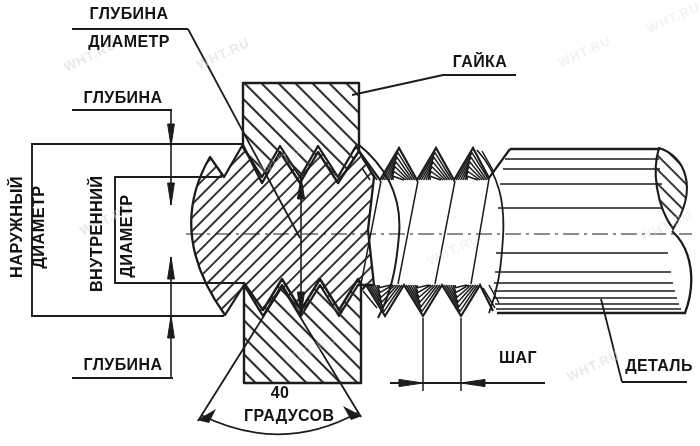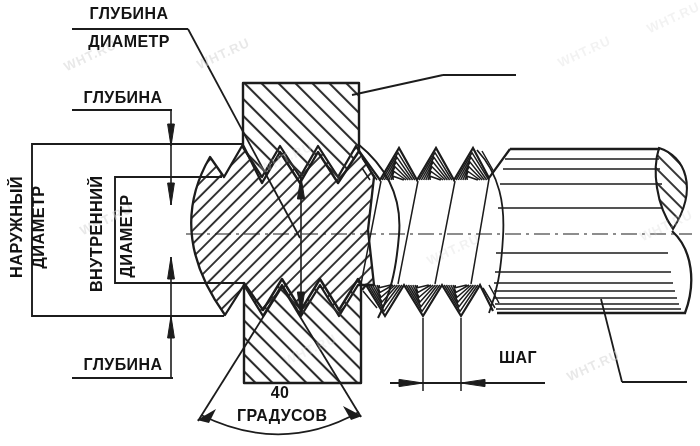--- a/index.html
+++ b/index.html
@@ -146,22 +146,24 @@
 <span class="wm" style="left:78px;top:212px">WHT.RU</span>
 <span class="wm faint" style="left:258px;top:150px">WHT.RU</span>
 <span class="wm faint" style="left:425px;top:242px">WHT.RU</span>
 <span class="wm" style="left:565px;top:358px">WHT.RU</span>
 <span class="wm faint" style="left:282px;top:342px">WHT.RU</span>
 <span class="wm faint" style="left:638px;top:218px">WHT.RU</span>
 
 <div class="lbl" style="left:73px;top:4px;width:112px">ГЛУБИНА</div>
 <div class="lbl" style="left:73px;top:32px;width:112px">ДИАМЕТР</div>
 <div class="lbl" style="left:73px;top:88px;width:100px">ГЛУБИНА</div>
+<div class="lbl" style="left:443px;top:52px;width:74px">ГАЙКА</div>
 <div class="lbl vert" style="left:-33px;top:217px;width:100px">НАРУЖНЫЙ</div>
 <div class="lbl vert" style="left:-11px;top:217px;width:100px">ДИАМЕТР</div>
 <div class="lbl vert" style="left:42px;top:226px;width:110px">ВНУТРЕННИЙ</div>
 <div class="lbl vert" style="left:77px;top:226px;width:100px">ДИАМЕТР</div>
 <div class="lbl" style="left:73px;top:355px;width:100px">ГЛУБИНА</div>
 <div class="lbl" style="left:490px;top:348px;width:56px">ШАГ</div>
+<div class="lbl" style="left:620px;top:356px;width:78px">ДЕТАЛЬ</div>
 <div class="lbl" style="left:255px;top:383px;width:50px">40</div>
-<div class="lbl" style="left:237px;top:406px;width:90px">ГРАДУСОВ</div>
+<div class="lbl" style="left:244px;top:406px;width:90px">ГРАДУСОВ</div>
 
 </div>
 
 </body></html>

